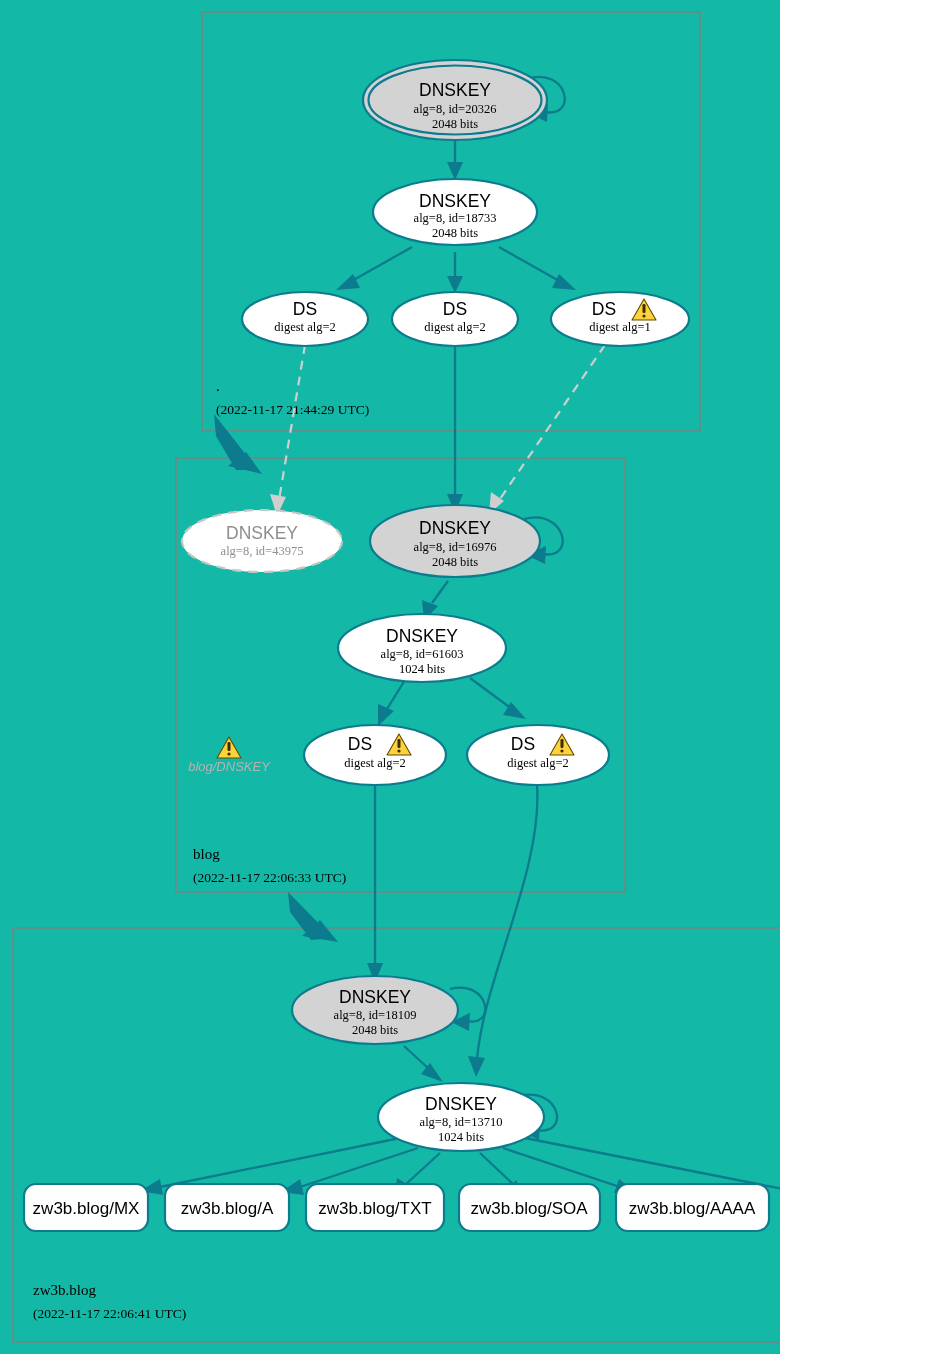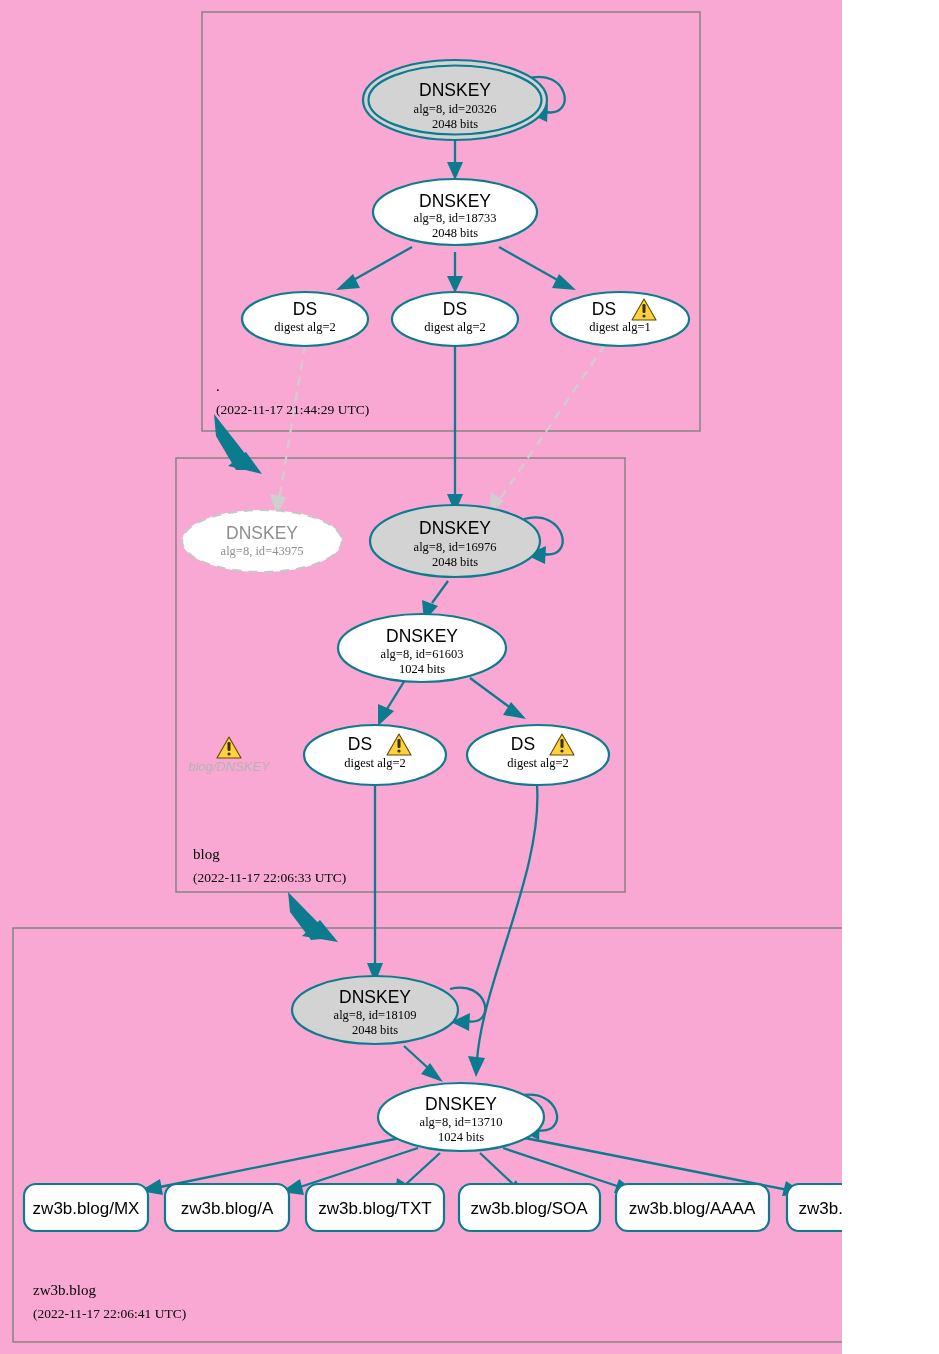--- a/index.html
+++ b/index.html
@@ -6,23 +6,23 @@
   html, body {
     margin: 0;
     padding: 0;
     background: #ffffff;
   }
   body {
     font-family: "Liberation Sans", sans-serif;
   }
   #canvas {
     position: relative;
-    width: 842px;
+    width: 780px;
     height: 1354px;
-    background: #f9a8d4;
+    background: #14b8a6;
     overflow: hidden;
     text-decoration: underline;
   }
   svg#graph {
     position: absolute;
     top: 0;
     left: 0;
     width: 939px;
     height: 1354px;
   }

